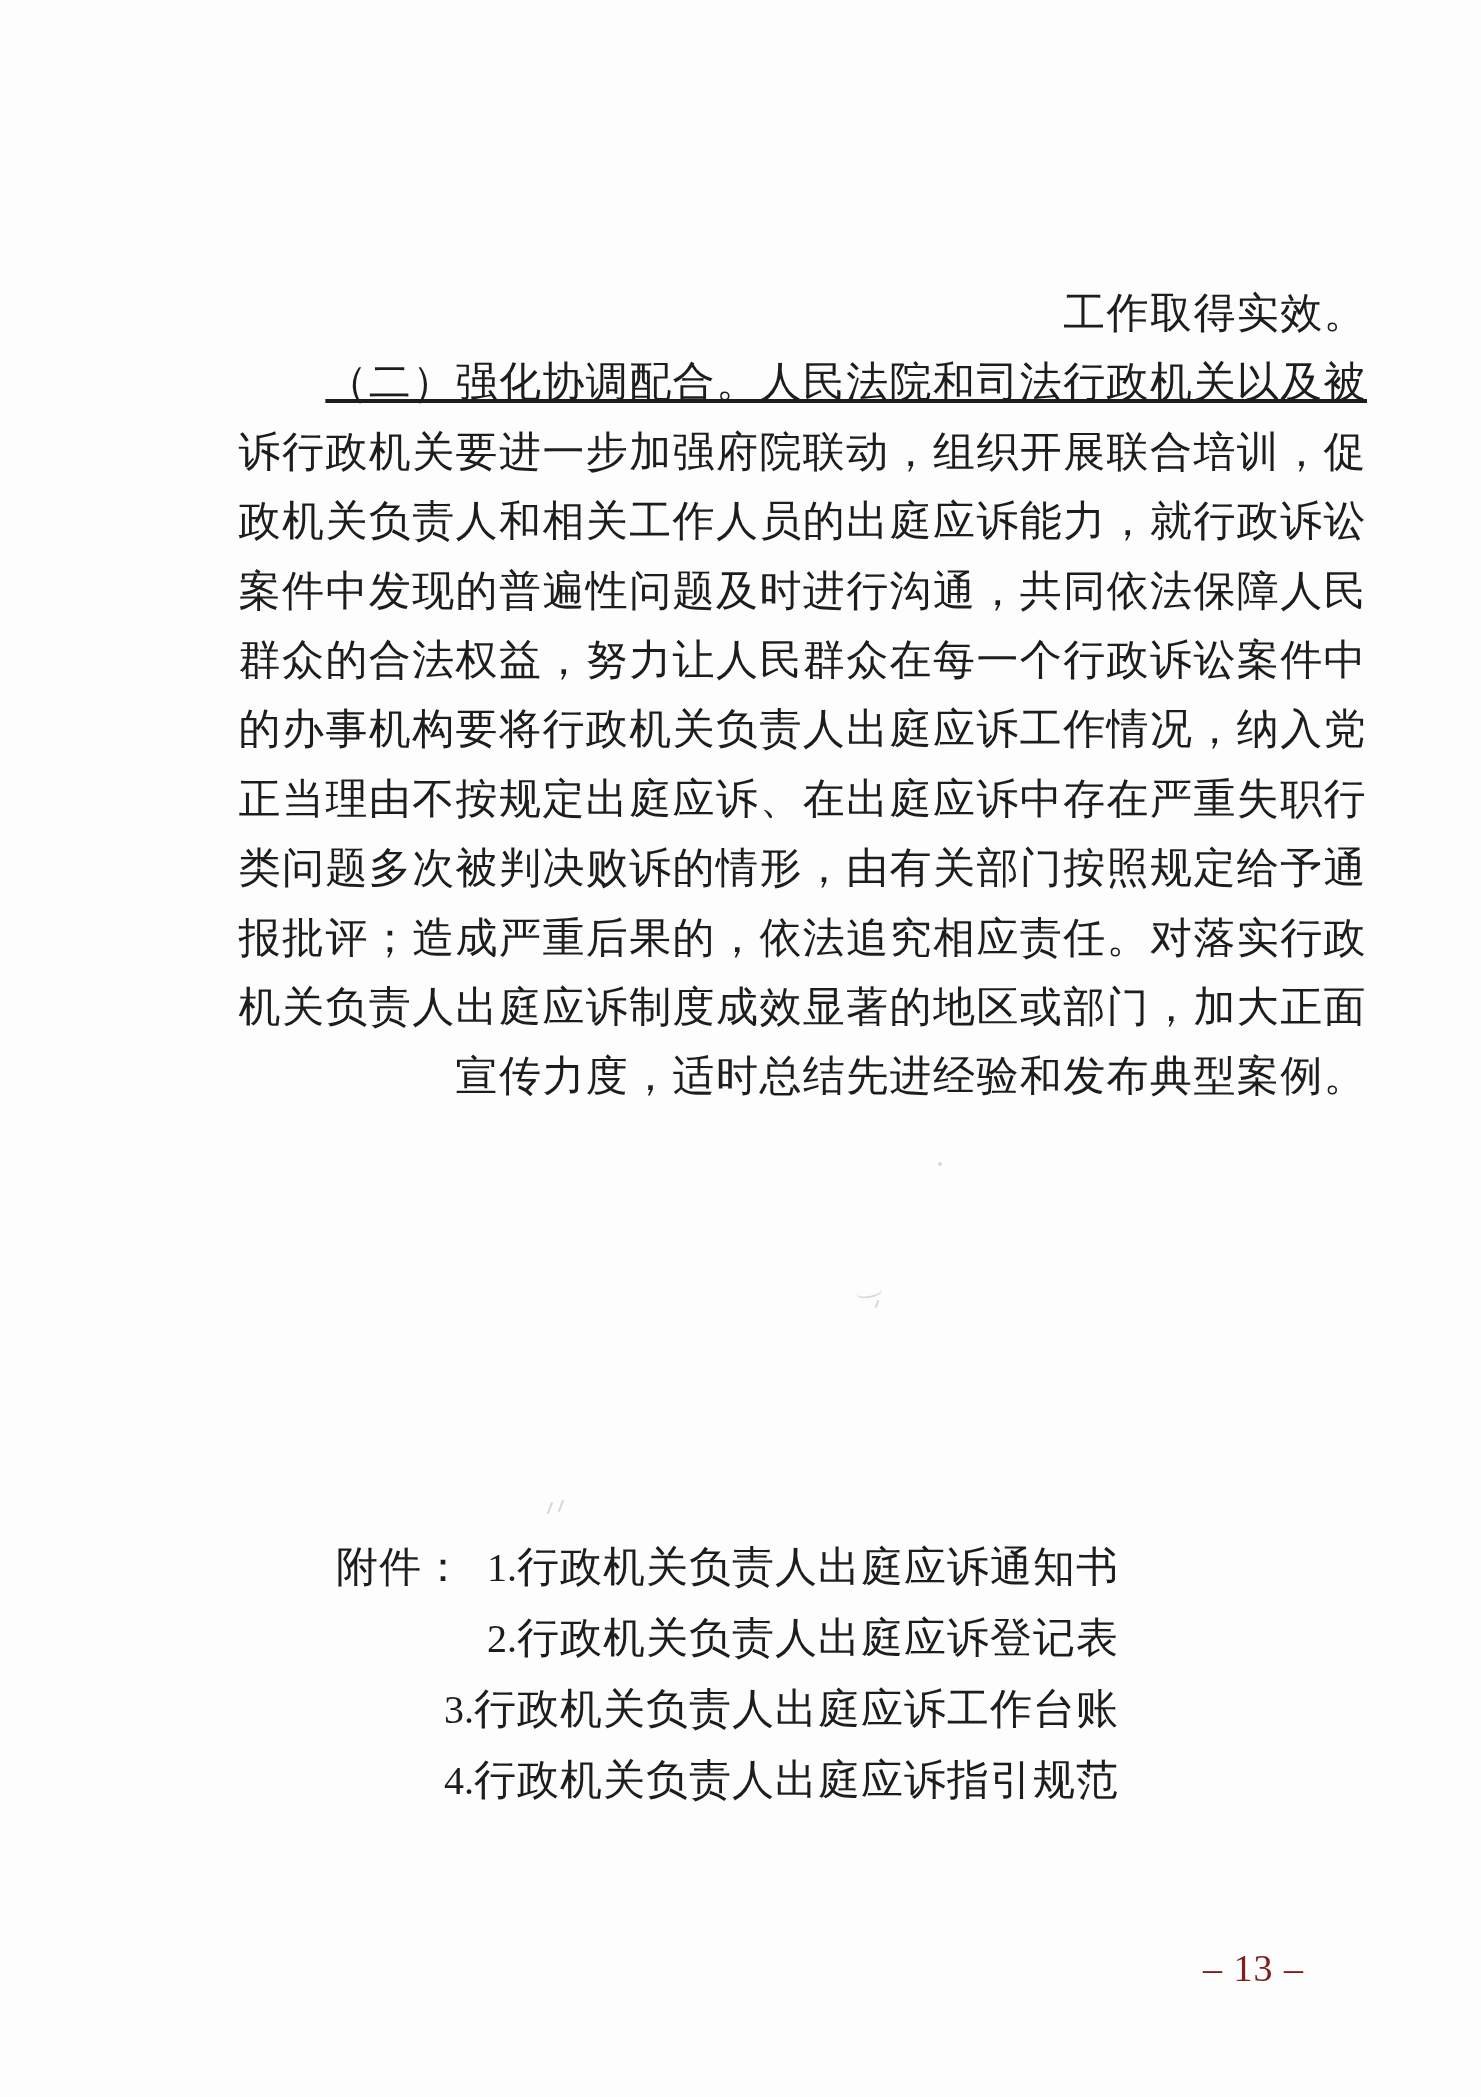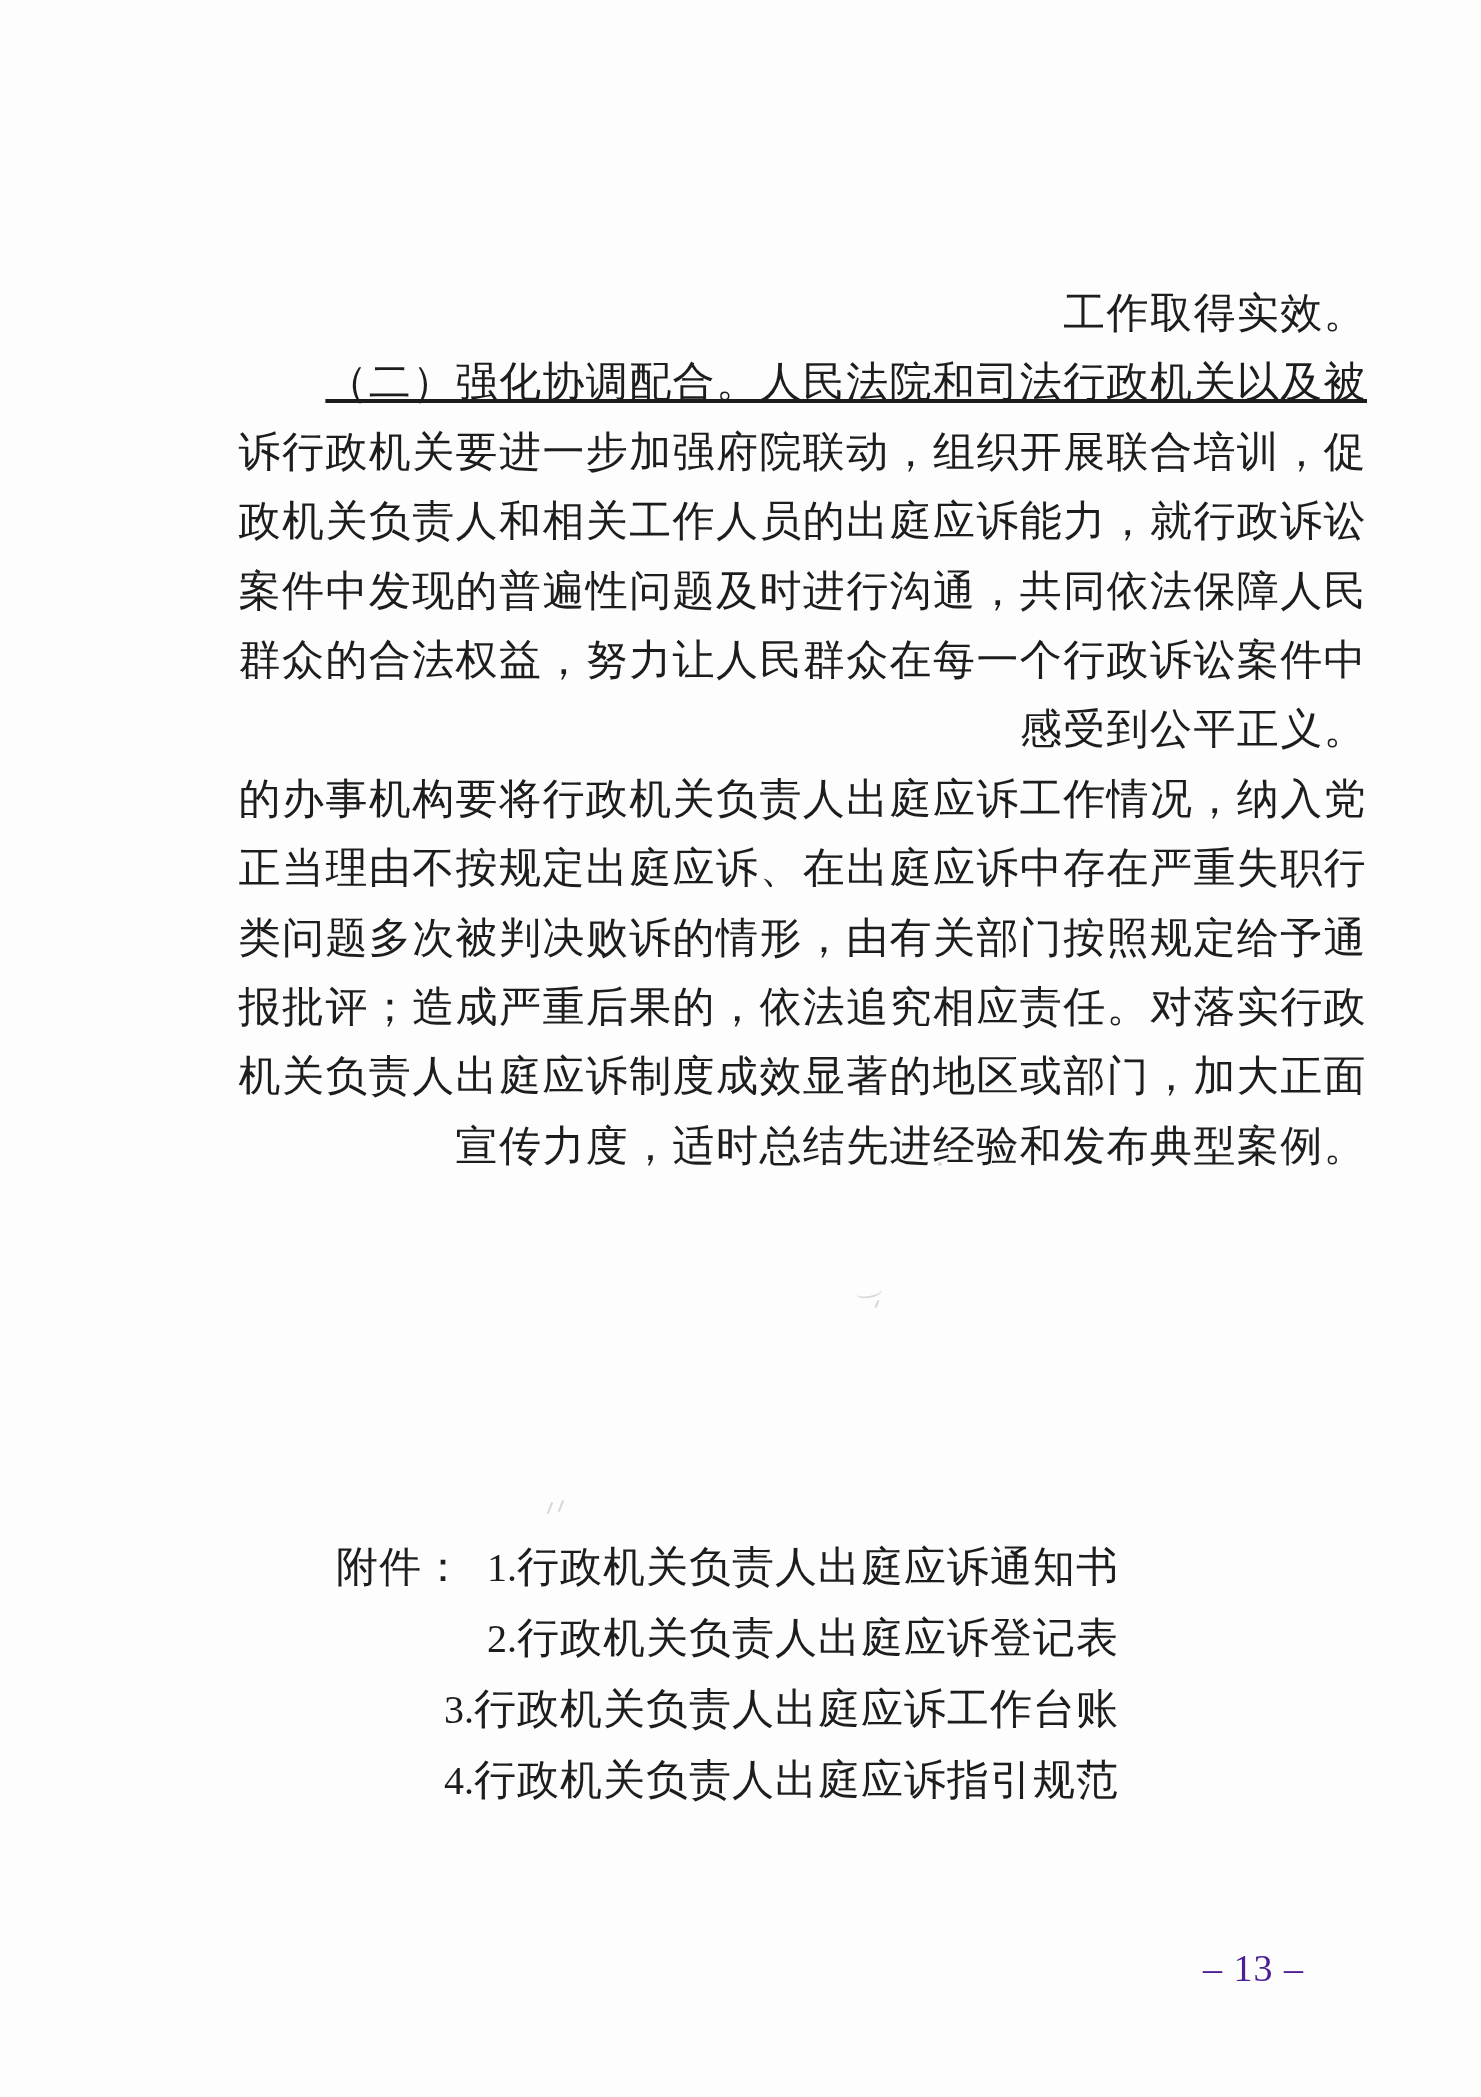--- a/index.html
+++ b/index.html
@@ -43,21 +43,21 @@
   .att-num {
     display: inline-block; width: 52px;
     letter-spacing: 0; font-size: 40px;
   }
 
   
   .page-num {
     position: absolute;
     left: 1203px; top: 1946px;
     font-size: 38px;
-    color: #4c1d95;
+    color: #7f1d1d;
     letter-spacing: 1px;
     white-space: nowrap;
   }
 
   
   .artifact { position: absolute; pointer-events: none; }
   .tick { width: 2px; height: 12px; background: #c6c6c6; transform: rotate(22deg); opacity: .7; }
   .squiggle {
     width: 26px; height: 10px;
     border-bottom: 2px solid #c9c9c9;
@@ -72,21 +72,20 @@
 
 <div class="page">
 
   <div class="body-text">
     <div class="line">工作取得实效。</div>
     <div class="line indent">（二）强化协调配合。人民法院和司法行政机关以及被</div>
     <div class="line">诉行政机关要进一步加强府院联动，组织开展联合培训，促</div>
     <div class="line">政机关负责人和相关工作人员的出庭应诉能力，就行政诉讼</div>
     <div class="line">案件中发现的普遍性问题及时进行沟通，共同依法保障人民</div>
     <div class="line">群众的合法权益，努力让人民群众在每一个行政诉讼案件中</div>
-    <div class="line">感受到公平正义。</div>
     <div class="line">的办事机构要将行政机关负责人出庭应诉工作情况，纳入党</div>
     <div class="line">正当理由不按规定出庭应诉、在出庭应诉中存在严重失职行</div>
     <div class="line">类问题多次被判决败诉的情形，由有关部门按照规定给予通</div>
     <div class="line">报批评；造成严重后果的，依法追究相应责任。对落实行政</div>
     <div class="line">机关负责人出庭应诉制度成效显著的地区或部门，加大正面</div>
     <div class="line">宣传力度，适时总结先进经验和发布典型案例。</div>
   </div>
 
   <div class="attachments">
     <div class="att-row first">

